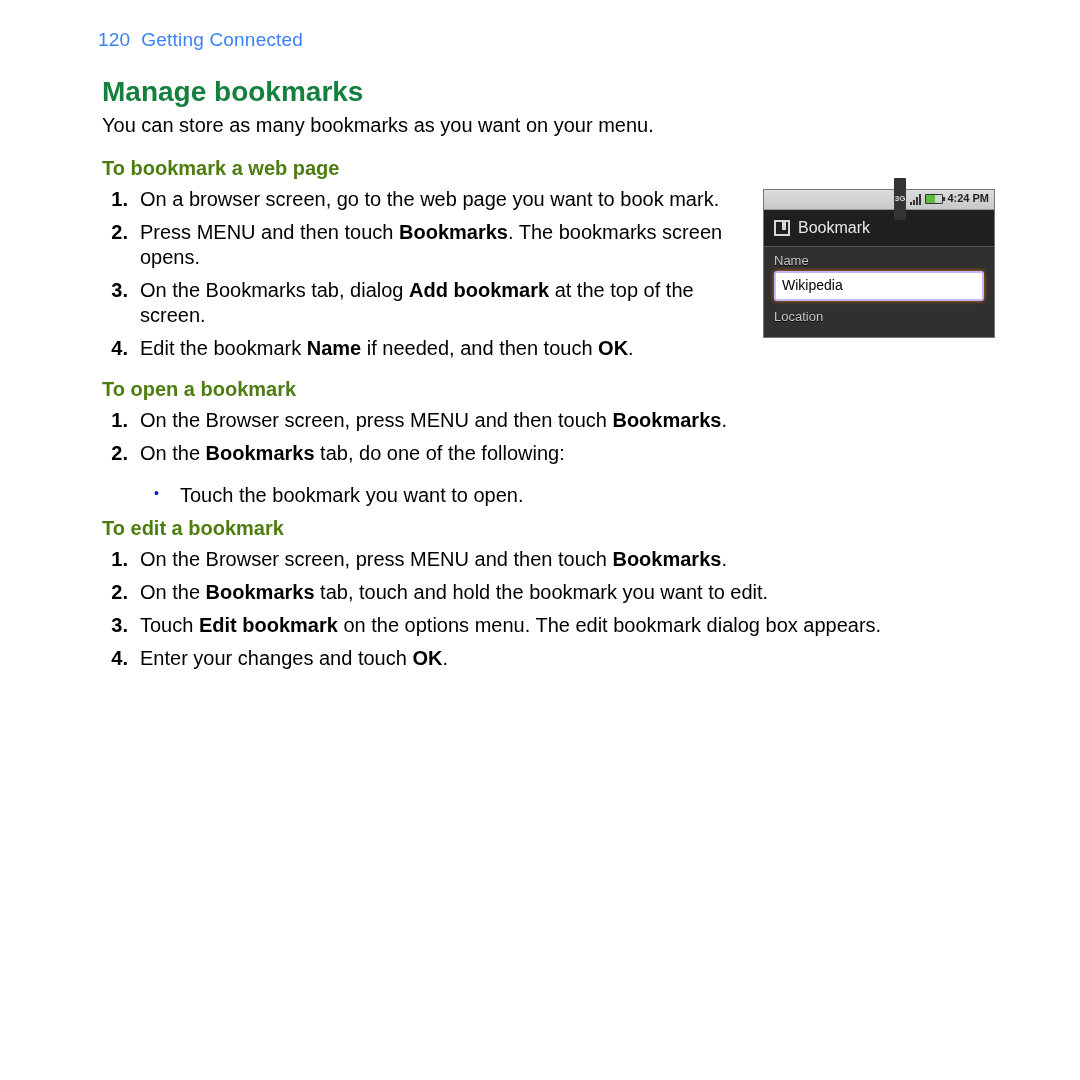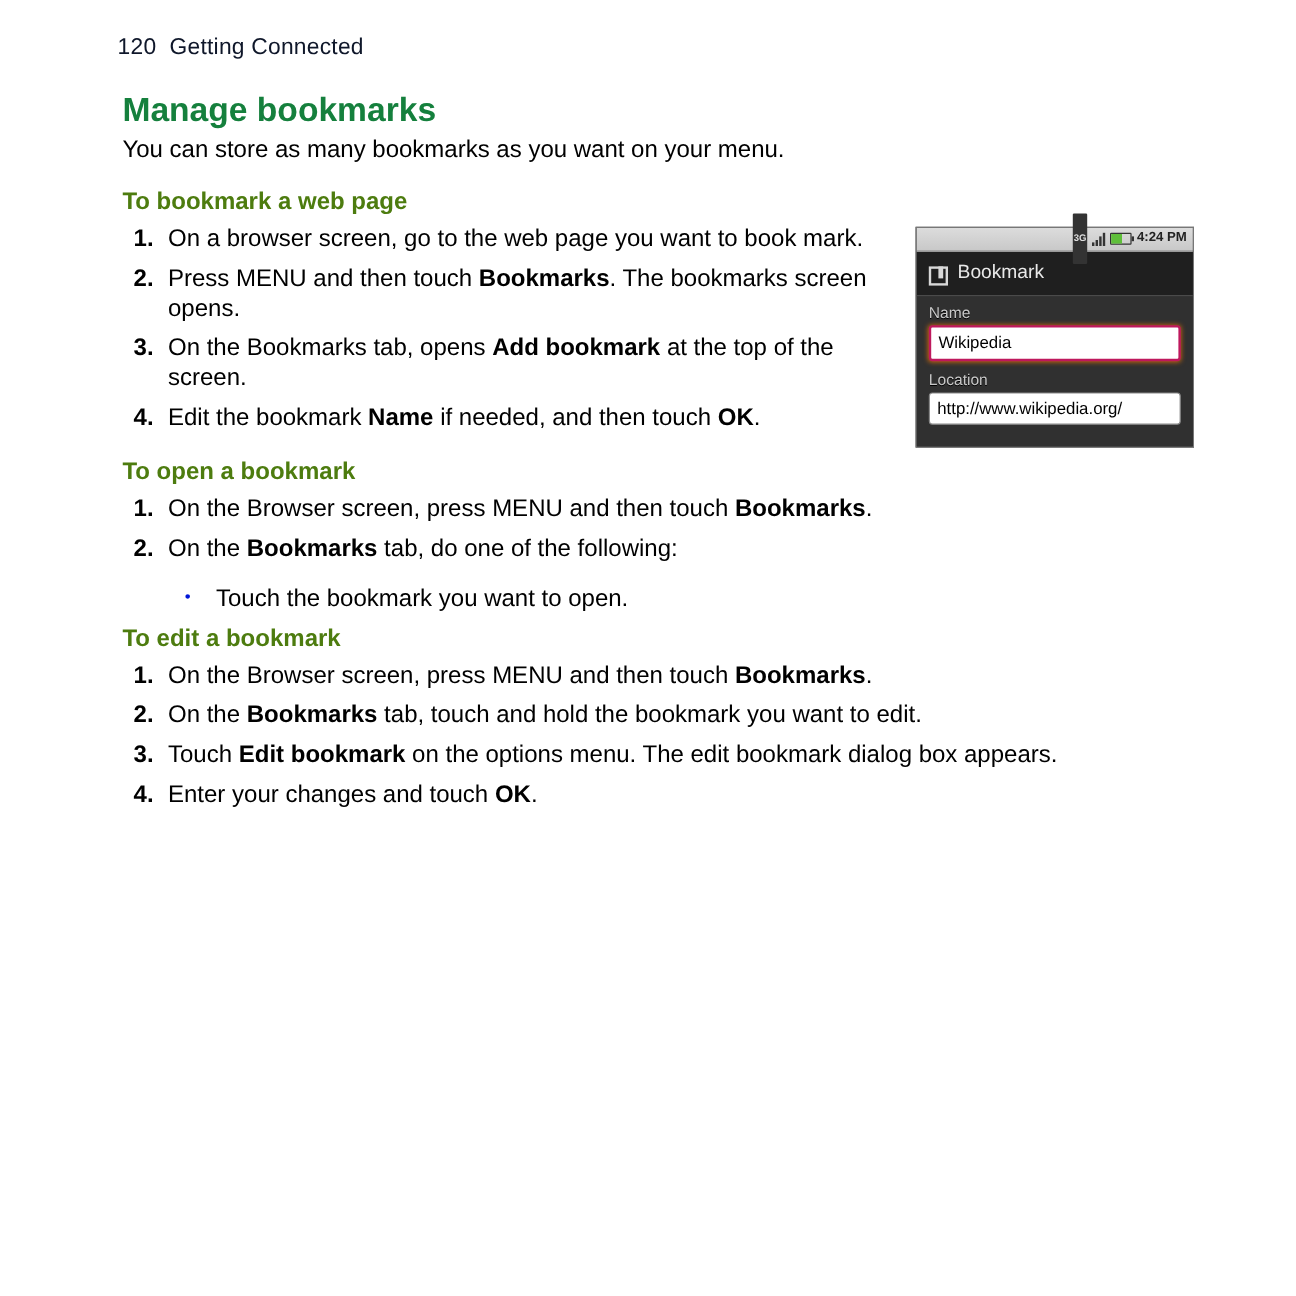--- a/index.html
+++ b/index.html
@@ -7,21 +7,21 @@
     width: 1080px;
     height: 1080px;
     background: #fff;
     font-family: "Myriad Pro", "Segoe UI", Arial, sans-serif;
     color: #000;
     padding: 28px 85px 0 98px;
     line-height: 1.25;
   }
   .header-line {
     font-size: 19px;
-    color: #0f172a;
+    color: #3b82f6;
     letter-spacing: 0.2px;
     margin-bottom: 22px;
   }
   .title {
     font-size: 28px;
     font-weight: 700;
     color: #15803d;
     margin-bottom: 4px;
     margin-left: 4px;
   }
@@ -106,21 +106,21 @@
     font-size: 11px;
     color: #222;
     font-weight: 700;
     border-bottom: 1px solid #999;
   }
   .status-icon { display:inline-flex; align-items:center; }
   .dialog-hdr {
     background: #1f1f1f;
     color: #e9e9e9;
     display: flex;
-    align-items: flex-end;
+    align-items: center;
     gap: 8px;
     padding: 8px 10px;
     font-size: 16px;
     border-bottom: 1px solid #555;
   }
   .bmk-icon {
     width: 16px; height: 16px;
     border: 2px solid #d8d8d8;
     position: relative;
   }
@@ -136,21 +136,21 @@
     padding: 6px 10px 10px;
   }
   .f-label {
     color:#c8c8c8;
     font-size:13px;
     margin-bottom:2px;
     text-shadow: 0 1px 0 #000;
   }
   .f-input {
     background:#fff;
-    border:2px solid #be185d;
+    border:2px solid #c4b5fd;
     border-radius:3px;
     padding:4px 6px;
     font-size:14px;
     color:#000;
     box-shadow: 0 0 4px rgba(255,122,0,.8);
     margin-bottom:8px;
   }
   .f-input.noglow {
     border:1px solid #888;
     box-shadow:none;
@@ -185,21 +185,21 @@
 
 <div class="subhead">To bookmark a web page</div>
 <div class="row">
   <div class="col-left">
     <ol class="steps">
       <li><span>On a browser screen, go to the web page you want to book mark.</span></li>
       <li>
         <span>Press MENU and then touch </span><b>Bookmarks</b><span>. The bookmarks screen opens.</span>
       </li>
       <li>
-        <span>On the Bookmarks tab, opens </span><b>Add bookmark</b><span> at the top of the screen.</span>
+        <span>On the Bookmarks tab, dialog </span><b>Add bookmark</b><span> at the top of the screen.</span>
       </li>
       <li>
         <span>Edit the bookmark </span><b>Name</b><span> if needed, and then touch </span><b>OK</b><span>.</span>
       </li>
     </ol>
   </div>
 
   <div class="phone">
     <div class="statusbar">
       <span class="status-icon tg-badge">3G</span>
@@ -215,21 +215,20 @@
       <span>4:24 PM</span>
     </div>
     <div class="dialog-hdr">
       <span class="bmk-icon"></span>
       <span>Bookmark</span>
     </div>
     <div class="field-area">
       <div class="f-label">Name</div>
       <div class="f-input">Wikipedia</div>
       <div class="f-label">Location</div>
-      <div class="f-input noglow">http://www.wikipedia.org/</div>
     </div>
   </div>
 </div>
 
 <div class="subhead">To open a bookmark</div>
 <ol class="steps">
   <li>
     <span>On the Browser screen, press MENU and then touch </span><b>Bookmarks</b><span>.</span>
   </li>
   <li>

